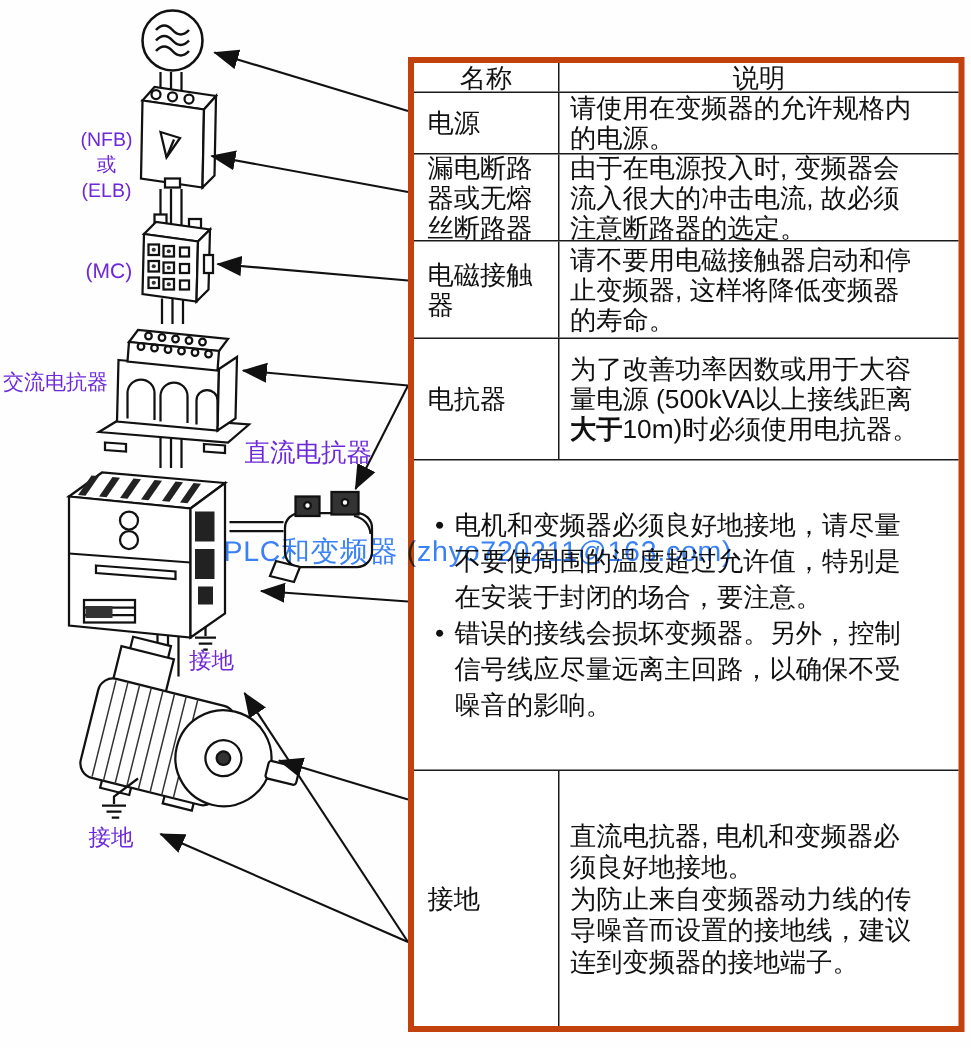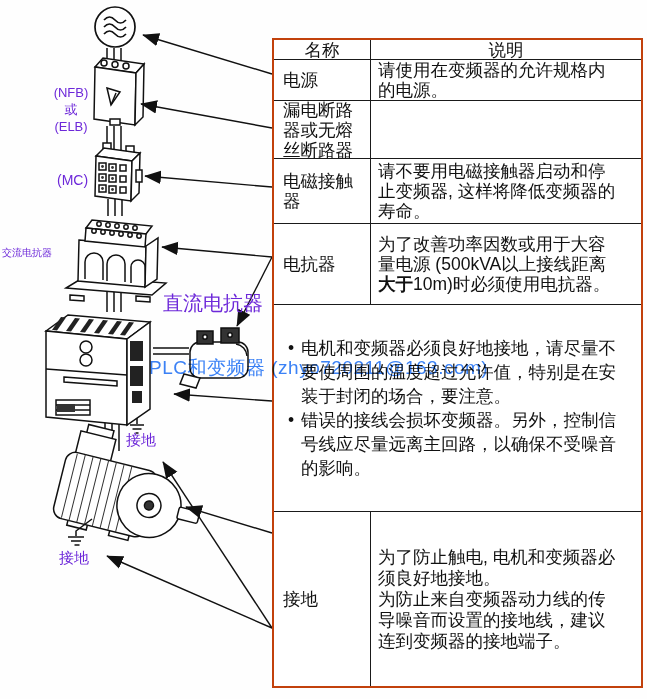--- a/index.html
+++ b/index.html
@@ -2,41 +2,41 @@
 <html><head>
 <meta charset="utf-8">
 <style>
   html,body { margin:0; padding:0; }
   body { font-family:"Liberation Sans","DejaVu Sans",sans-serif; background:#ffffff; }
   #page { position:relative; width:647px; height:699px; background:#fefefe; overflow:hidden; color:#111; }
   #diagram-svg { position:absolute; left:0; top:0; z-index:1; }
 
   
   .tbl { position:absolute; left:272px; top:38px; width:371px; height:650px;
-         box-sizing:border-box; border:2px solid #c2410c; background:#fff;
+         box-sizing:border-box; border:4px solid #c2410c; background:#fff;
          display:flex; flex-direction:column; z-index:2; font-size:17.5px; line-height:20px; }
   .trow { display:flex; border-bottom:1.5px solid #1a1a1a; box-sizing:border-box; flex:0 0 auto; }
   .trow:last-child { border-bottom:none; flex:1 1 auto; }
   .cname { width:97px; box-sizing:border-box; border-right:1.5px solid #1a1a1a;
            display:flex; align-items:center; padding:2px 1px 2px 9px; }
   .cdesc { flex:1; box-sizing:border-box; display:flex; flex-direction:column;
            justify-content:center; padding:2px 23px 2px 7px; }
   .thead .cname, .thead .cdesc { justify-content:center; align-items:center; text-align:center; padding:0; flex-direction:row; }
   .bullets { line-height:24px; }
   .bullet { display:flex; }
   .bullet .dot { width:20px; text-align:center; flex:0 0 auto; }
   .bullet .txt { flex:1; }
   .bold { font-weight:bold; }
 
   
   .dlabel { position:absolute; z-index:3; color:#6d28d9; }
   .lbl-breaker { left:46px; top:84px; width:50px; text-align:center; font-size:13px; line-height:17px; }
   .lbl-mc { left:57px; top:172px; font-size:14px; }
-  .lbl-acreactor { left:2px; top:246px; font-size:10px; }
-  .lbl-dcreactor { left:163px; top:290px; font-size:20px; }
+  .lbl-acreactor { left:2px; top:246px; font-size:14px; }
+  .lbl-dcreactor { left:163px; top:290px; font-size:17px; }
   .lbl-ground-top { left:126px; top:431px; font-size:15px; }
   .lbl-ground-bottom { left:59px; top:549px; font-size:15px; }
 
   
   .watermark { position:absolute; left:149px; top:355px; z-index:5; font-size:19px;
                letter-spacing:0.5px; white-space:nowrap; mix-blend-mode:multiply;
                pointer-events:none; }
 </style>
 </head>
 <body>
@@ -207,20 +207,21 @@
       <div class="cdesc">说明</div>
     </div>
 
     <div class="trow" style="height:41px">
       <div class="cname">电源</div>
       <div class="cdesc">请使用在变频器的允许规格内的电源。</div>
     </div>
 
     <div class="trow" style="height:58px">
       <div class="cname">漏电断路器或无熔丝断路器</div>
+      <div class="cdesc">由于在电源投入时, 变频器会流入很大的冲击电流, 故必须注意断路器的选定。</div>
     </div>
 
     <div class="trow" style="height:65px">
       <div class="cname">电磁接触器</div>
       <div class="cdesc">请不要用电磁接触器启动和停止变频器, 这样将降低变频器的寿命。</div>
     </div>
 
     <div class="trow" style="height:81px">
       <div class="cname">电抗器</div>
       <div class="cdesc">
@@ -238,21 +239,21 @@
           <span class="dot">•</span>
           <span class="txt">错误的接线会损坏变频器。另外，控制信号线应尽量远离主回路，以确保不受噪音的影响。</span>
         </div>
       </div>
     </div>
 
 
     <div class="trow">
       <div class="cname">接地</div>
       <div class="cdesc" style="line-height:21px">
-        <div>为了防止触电, 电机和变频器必须良好地接地。</div>
+        <div>直流电抗器, 电机和变频器必须良好地接地。</div>
         <div>为防止来自变频器动力线的传导噪音而设置的接地线，建议连到变频器的接地端子。</div>
       </div>
     </div>
 
   </div>
 
   <div class="watermark" style="color: #3b82f6;">PLC和变频器 (zhyo720211@163.com)</div>
 
 </div>
 

